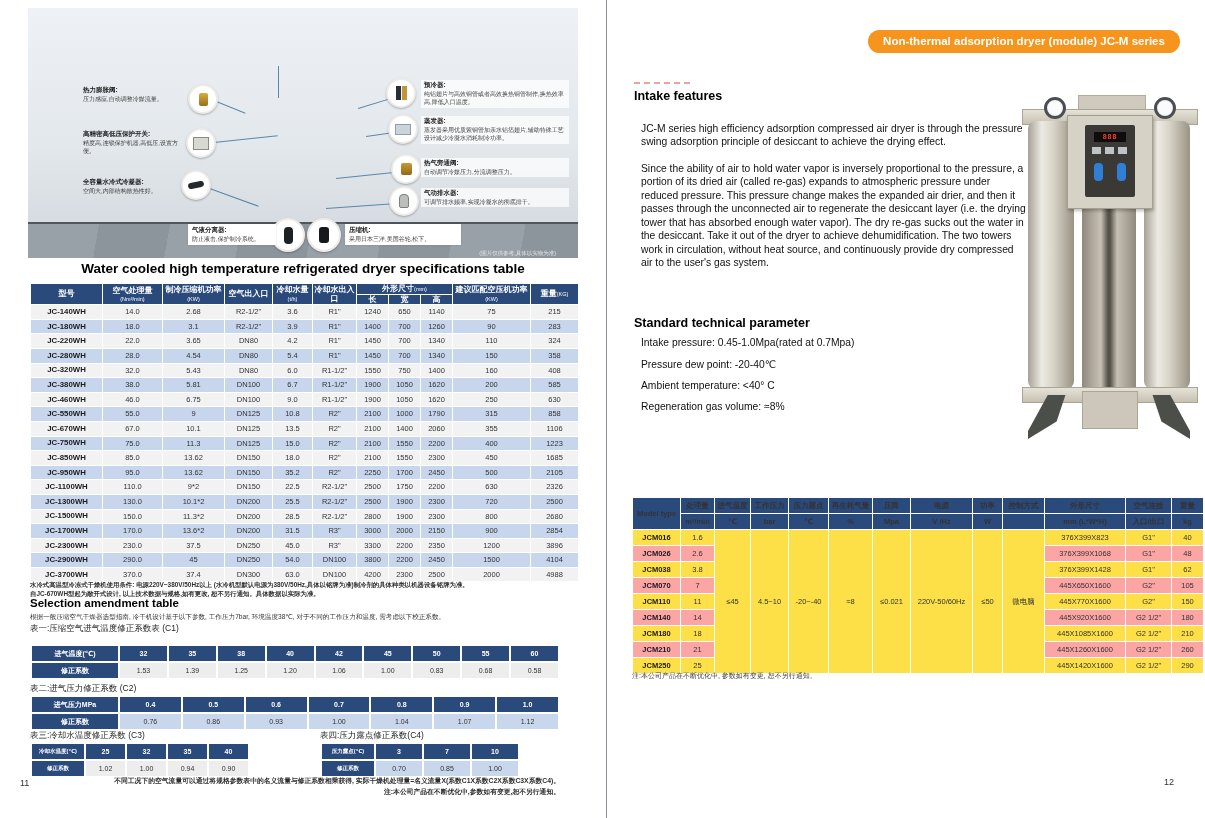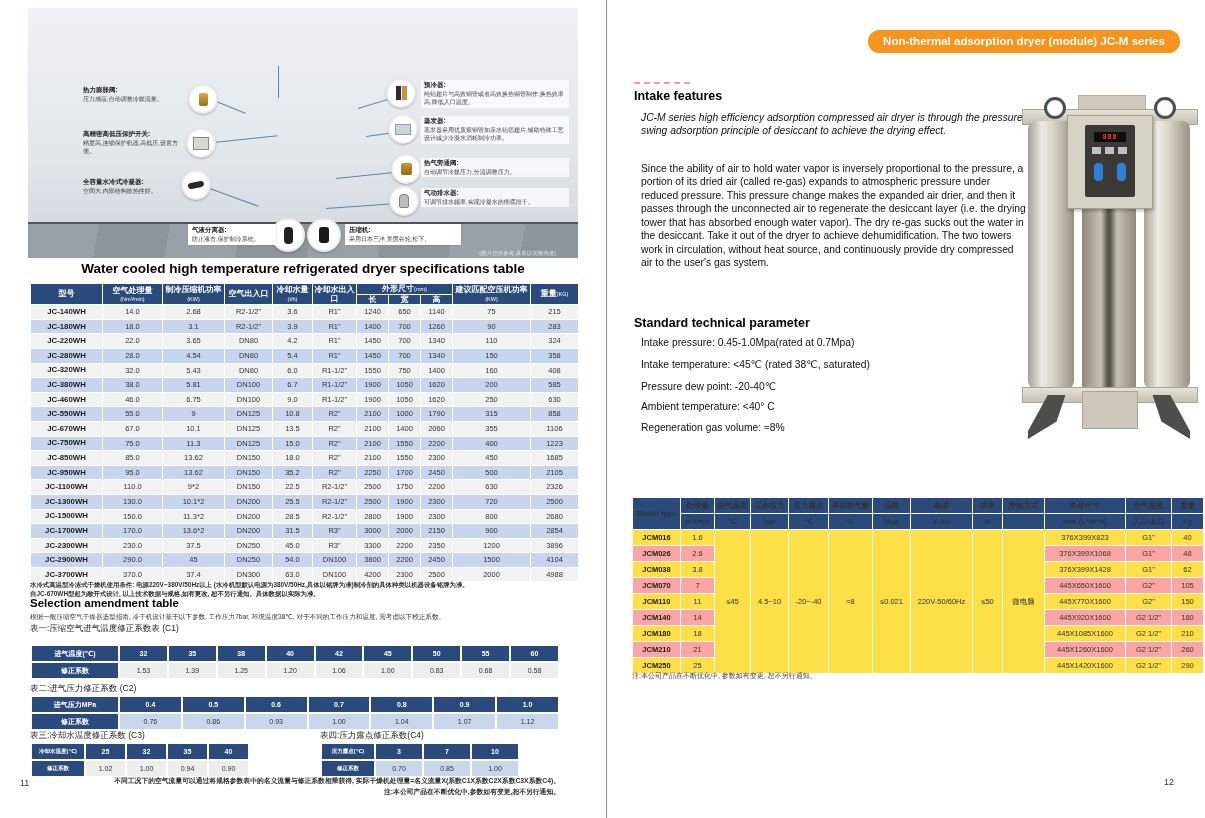--- a/index.html
+++ b/index.html
@@ -588,26 +588,25 @@
     <div>不同工况下的空气流量可以通过将规格参数表中的名义流量与修正系数相乘获得, 实际干燥机处理量=名义流量X(系数C1X系数C2X系数C3X系数C4)。</div>
     <div>注:本公司产品在不断优化中,参数如有变更,恕不另行通知。</div>
   </div>
   <div class="pnum pnum-l">11</div>
 
   <div class="divider"></div>
 
   <div class="banner">Non-thermal adsorption dryer (module) JC-M series</div>
   <div class="red-tick"></div>
   <div class="rp-h1" style="left:634px;top:89px;">Intake features</div>
-  <p class="rp-p" style="left:641px;top:111px;width:382px;font-style:italic;">JC-M series high efficiency adsorption compressed air dryer is through the pressure swing adsorption principle of desiccant to achieve the drying effect.</p>
+  <p class="rp-p" style="left:641px;top:122px;width:382px;">JC-M series high efficiency adsorption compressed air dryer is through the pressure swing adsorption principle of desiccant to achieve the drying effect.</p>
   <p class="rp-p" style="left:641px;top:162px;width:385px;">Since the ability of air to hold water vapor is inversely proportional to the pressure, a portion of its dried air (called re-gas) expands to atmospheric pressure under reduced pressure. This pressure change makes the expanded air drier, and then it passes through the unconnected air to regenerate the desiccant layer (i.e. the drying tower that has absorbed enough water vapor). The dry re-gas sucks out the water in the desiccant. Take it out of the dryer to achieve dehumidification. The two towers work in circulation, without heat source, and continuously provide dry compressed air to the user's gas system.</p>
   <div class="rp-h1" style="left:634px;top:316px;">Standard technical parameter</div>
   <div class="params" id="params">
       <div class="param">Intake pressure: 0.45-1.0Mpa(rated at 0.7Mpa)</div>
-      <div class="param">Intake temperature: &lt;45℃ (rated 38℃, saturated)</div>
       <div class="param">Pressure dew point: -20-40℃</div>
       <div class="param">Ambient temperature: &lt;40° C</div>
       <div class="param">Regeneration gas volume: ≈8%</div>
     </div>
 
   <div class="jcm-photo">
     <div class="ph-backcol"></div>
     <div class="ph-bar" style="top:14px;"></div>
     <div class="ph-cyl" style="left:8px;"></div>
     <div class="ph-cyl" style="left:124px;"></div>

